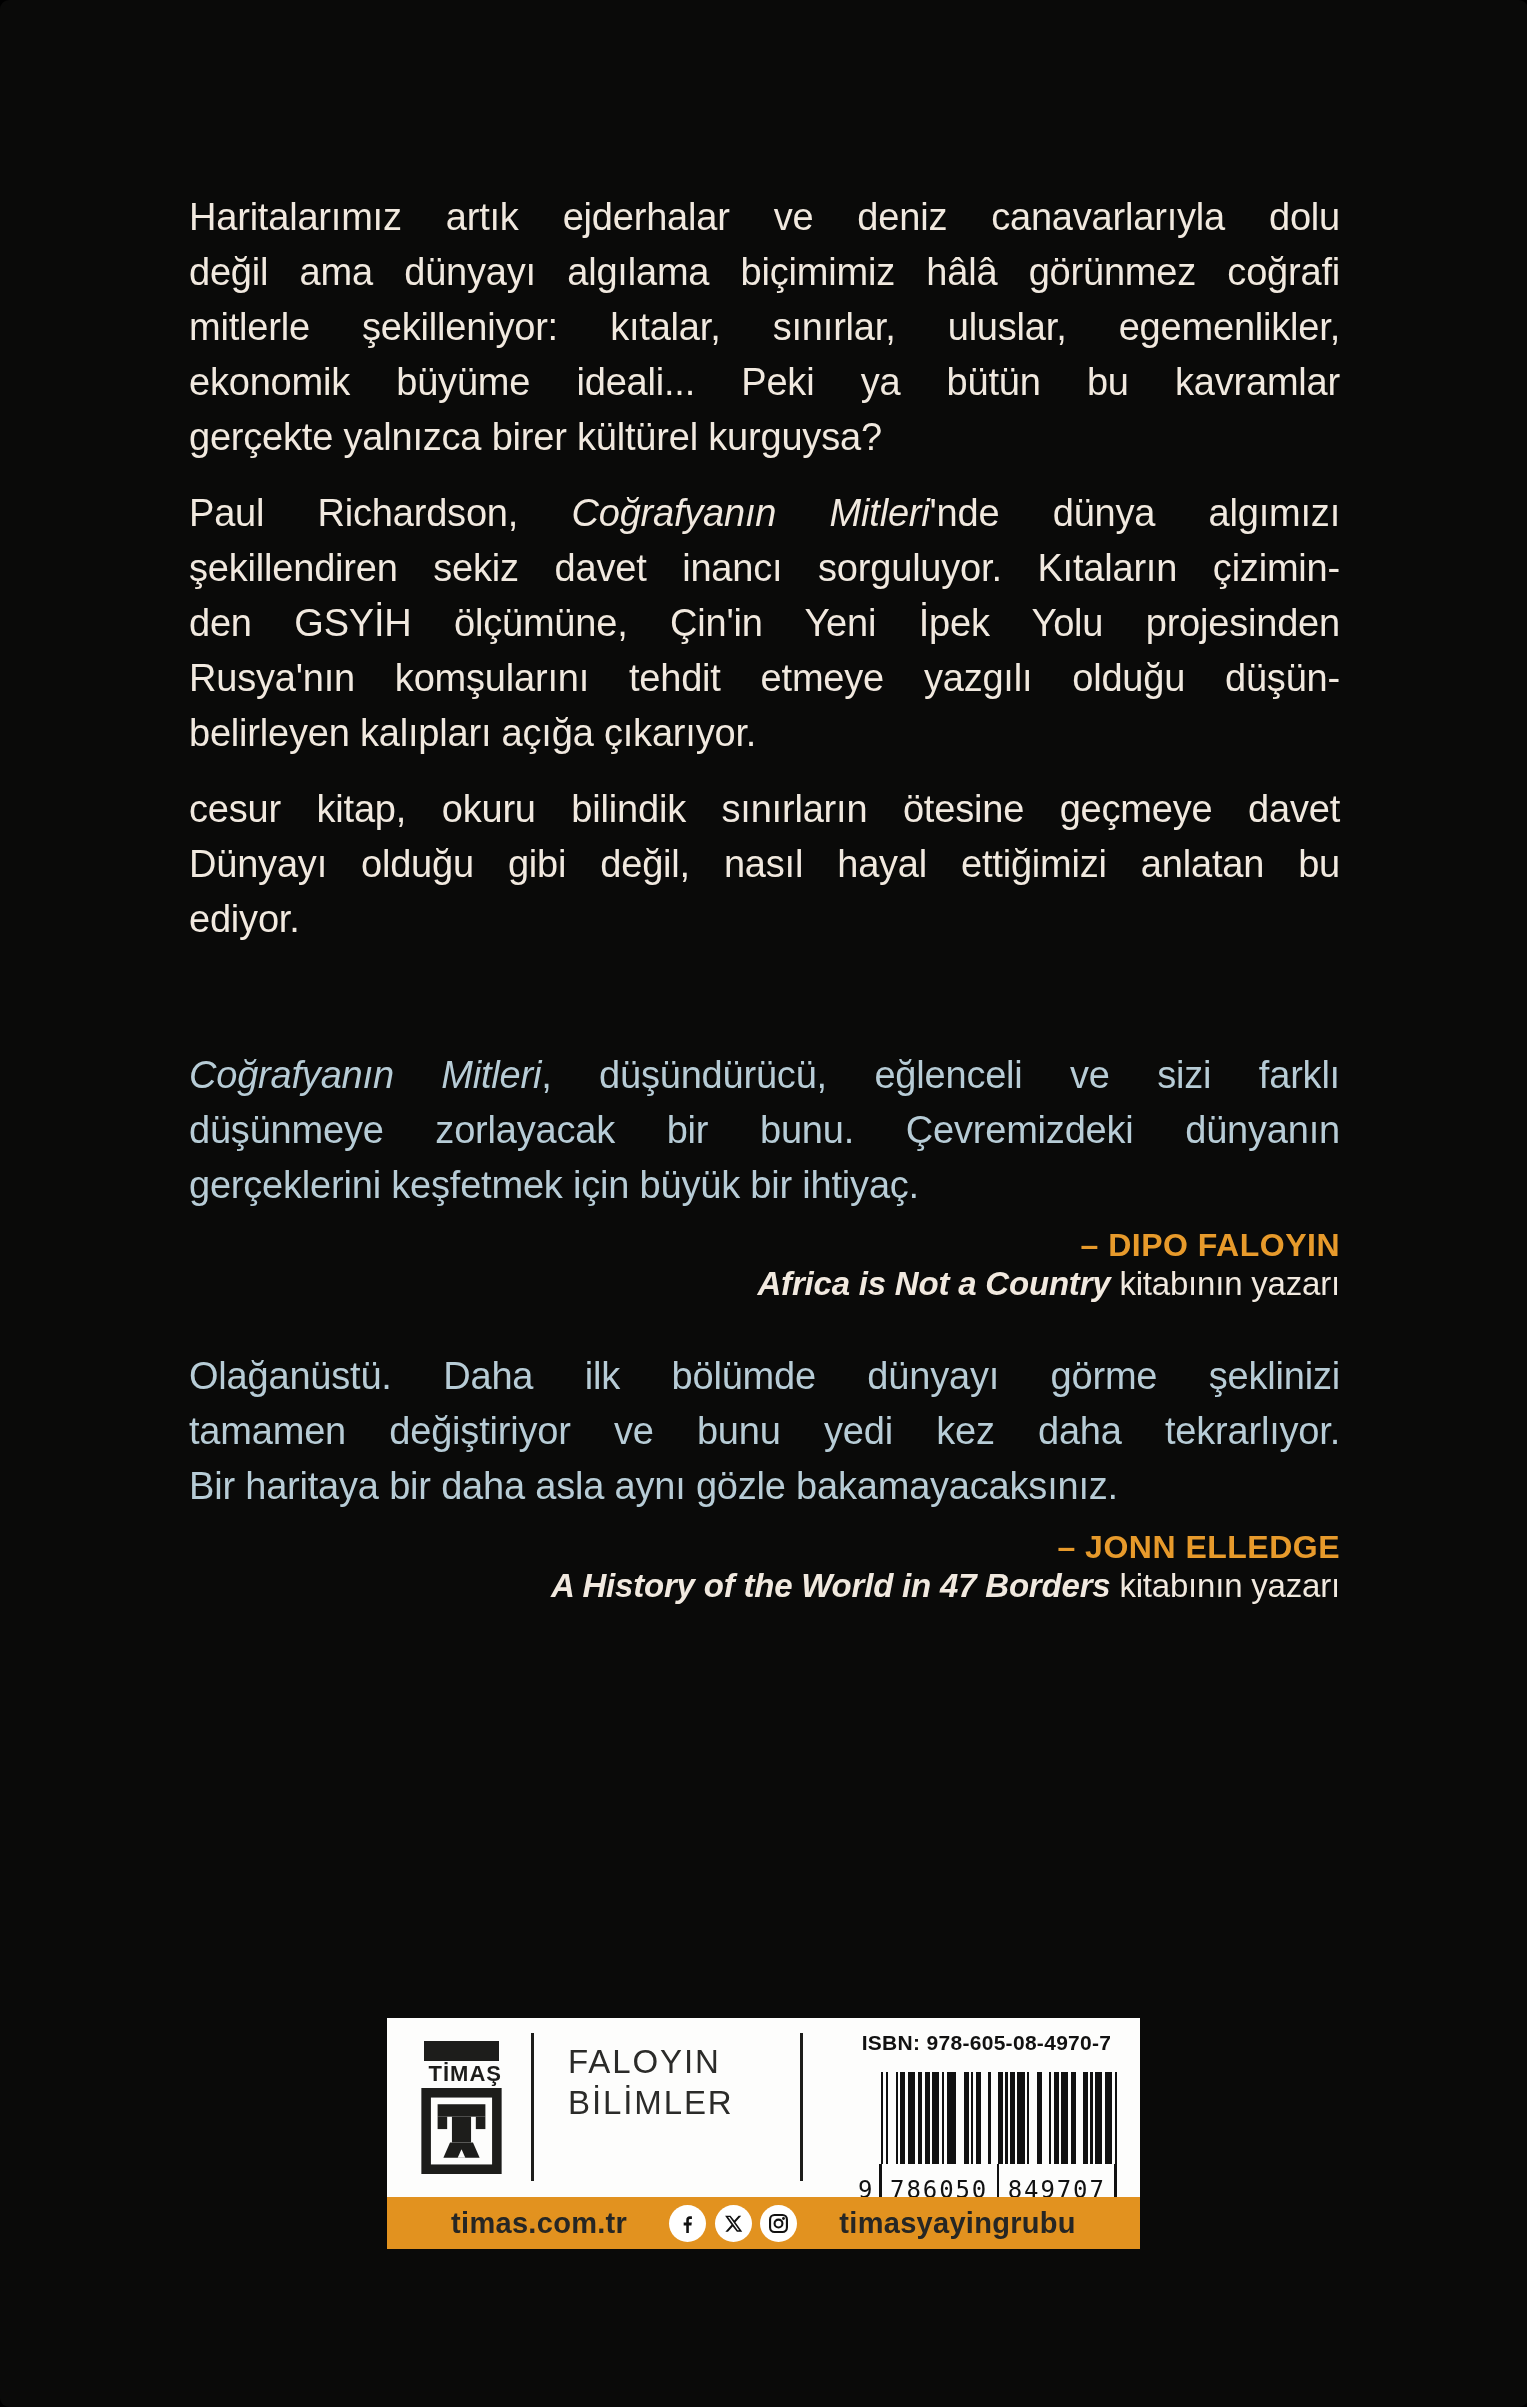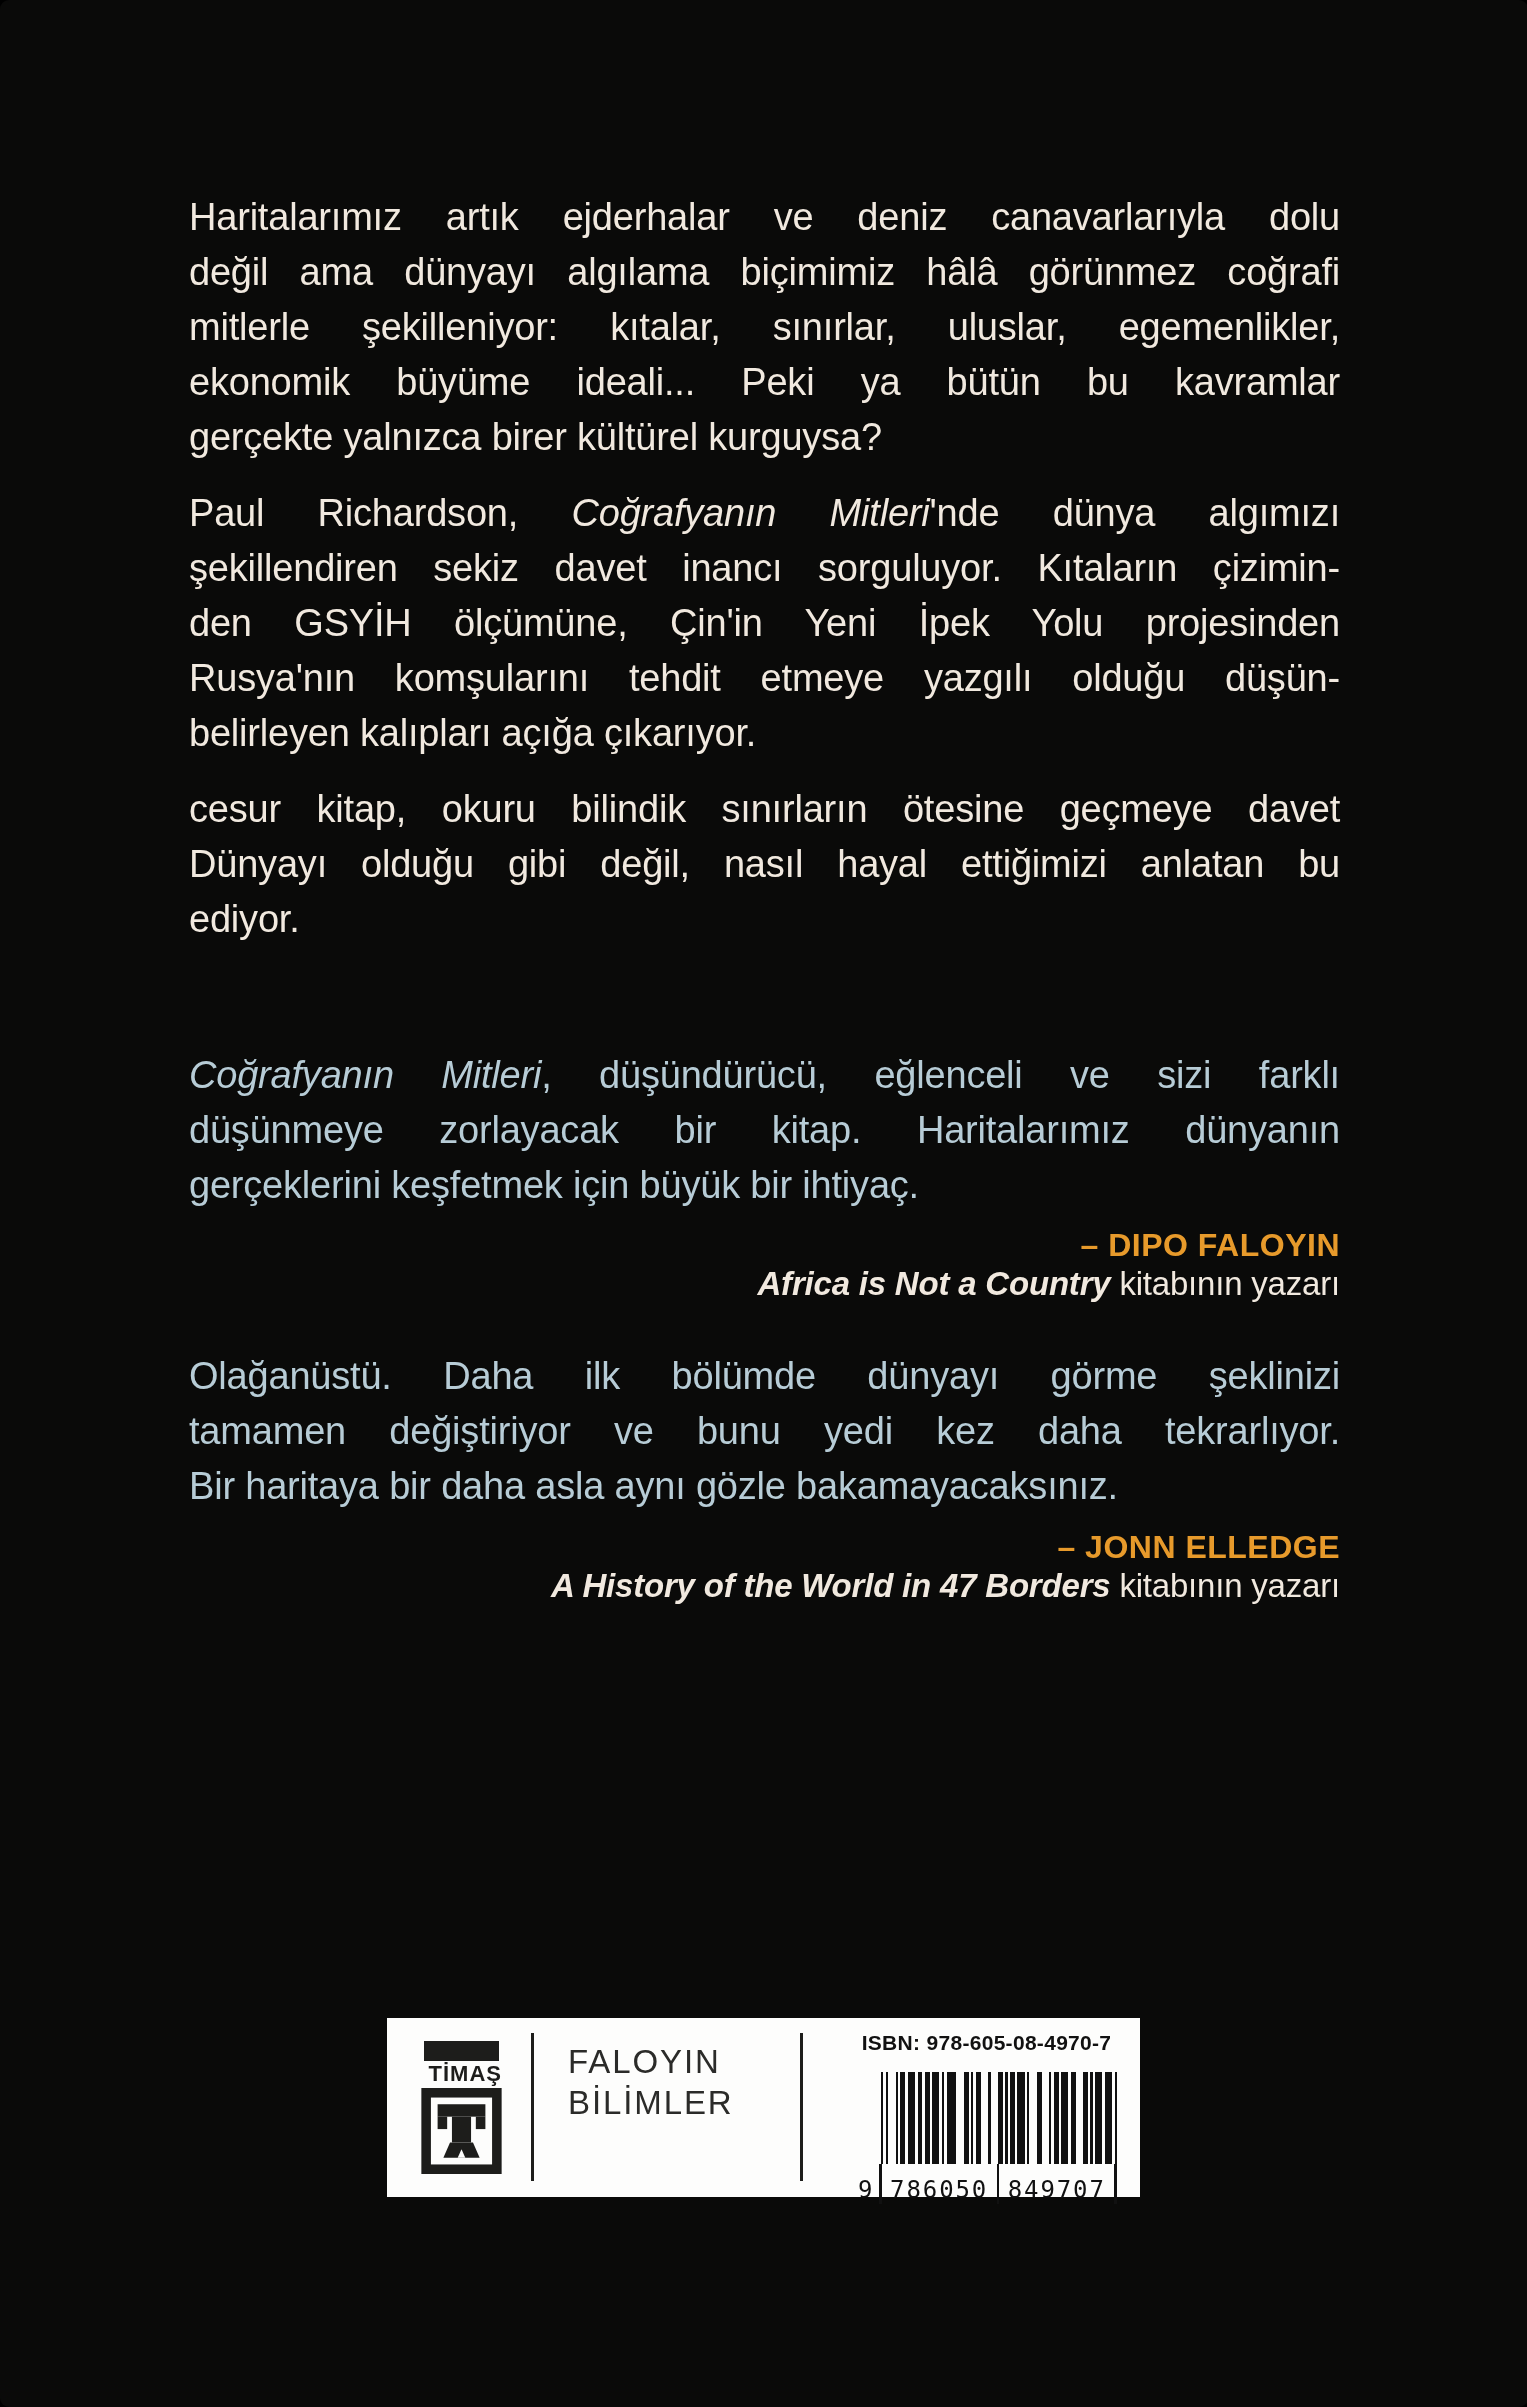--- a/index.html
+++ b/index.html
@@ -104,21 +104,21 @@
       </section>
     <section class="para">
         <div class="line">cesur kitap, okuru bilindik sınırların ötesine geçmeye davet</div>
         <div class="line">Dünyayı olduğu gibi değil, nasıl hayal ettiğimizi anlatan bu</div>
         <div class="line last">ediyor.</div>
       </section>
 
     <section class="quote first">
       <div class="quote-text">
           <div class="line"><i>Coğrafyanın Mitleri</i>, düşündürücü, eğlenceli ve sizi farklı</div>
-          <div class="line">düşünmeye zorlayacak bir kitap. Haritalarımız dünyanın</div>
+          <div class="line">düşünmeye zorlayacak bir bunu. Çevremizdeki dünyanın</div>
           <div class="line last">gerçeklerini keşfetmek için büyük bir ihtiyaç.</div>
         </div>
       <div class="attr-name">– DIPO FALOYIN</div>
       <div class="attr-book"><i>Africa is Not a Country</i> kitabının yazarı</div>
     </section>
 
     <section class="quote">
       <div class="quote-text">
           <div class="line">Olağanüstü. Daha ilk bölümde dünyayı görme şeklinizi</div>
           <div class="line">tamamen değiştiriyor ve bunu yedi kez daha tekrarlıyor.</div>
@@ -219,15 +219,38 @@
         <span class="d9">9</span>
         <span class="guard"></span>
         <span class="grp">786050</span>
         <span class="guard"></span>
         <span class="grp">849707</span>
         <span class="guard"></span>
       </div>
     </div>
   </div>
 
+  <div class="orange-bar">
+    <span class="site">timas.com.tr</span>
+    <span class="icons">
+      <span class="sicon">
+        <svg width="23" height="23" viewBox="0 0 24 24" fill="#111">
+          <path d="M13.4 22v-8h2.7l.4-3.1h-3.1V8.9c0-.9.3-1.5 1.6-1.5h1.6V4.6c-.3 0-1.2-.1-2.2-.1-2.2 0-3.7 1.3-3.7 3.8v2.6H8v3.1h2.7v8z"></path>
+        </svg>
+      </span>
+      <span class="sicon">
+        <svg width="21" height="21" viewBox="0 0 24 24" fill="#111">
+          <path d="M17.8 3h3l-6.6 7.5L22 21.5h-6.1l-4.8-6.2-5.4 6.2h-3l7-8L2.4 3h6.2l4.3 5.7L17.8 3zm-1 16.7h1.7L7.6 4.7H5.8l11 15z"></path>
+        </svg>
+      </span>
+      <span class="sicon">
+        <svg width="23" height="23" viewBox="0 0 24 24" fill="none" stroke="#111" stroke-width="2.2">
+          <rect x="3.2" y="3.2" width="17.6" height="17.6" rx="4.6"></rect>
+          <circle cx="12" cy="12" r="4.1"></circle>
+          <circle cx="17.2" cy="6.8" r="1.5" fill="#111" stroke="none"></circle>
+        </svg>
+      </span>
+    </span>
+    <span class="handle">timasyayingrubu</span>
+  </div>
 
 </div>
 
 
 </body></html>

